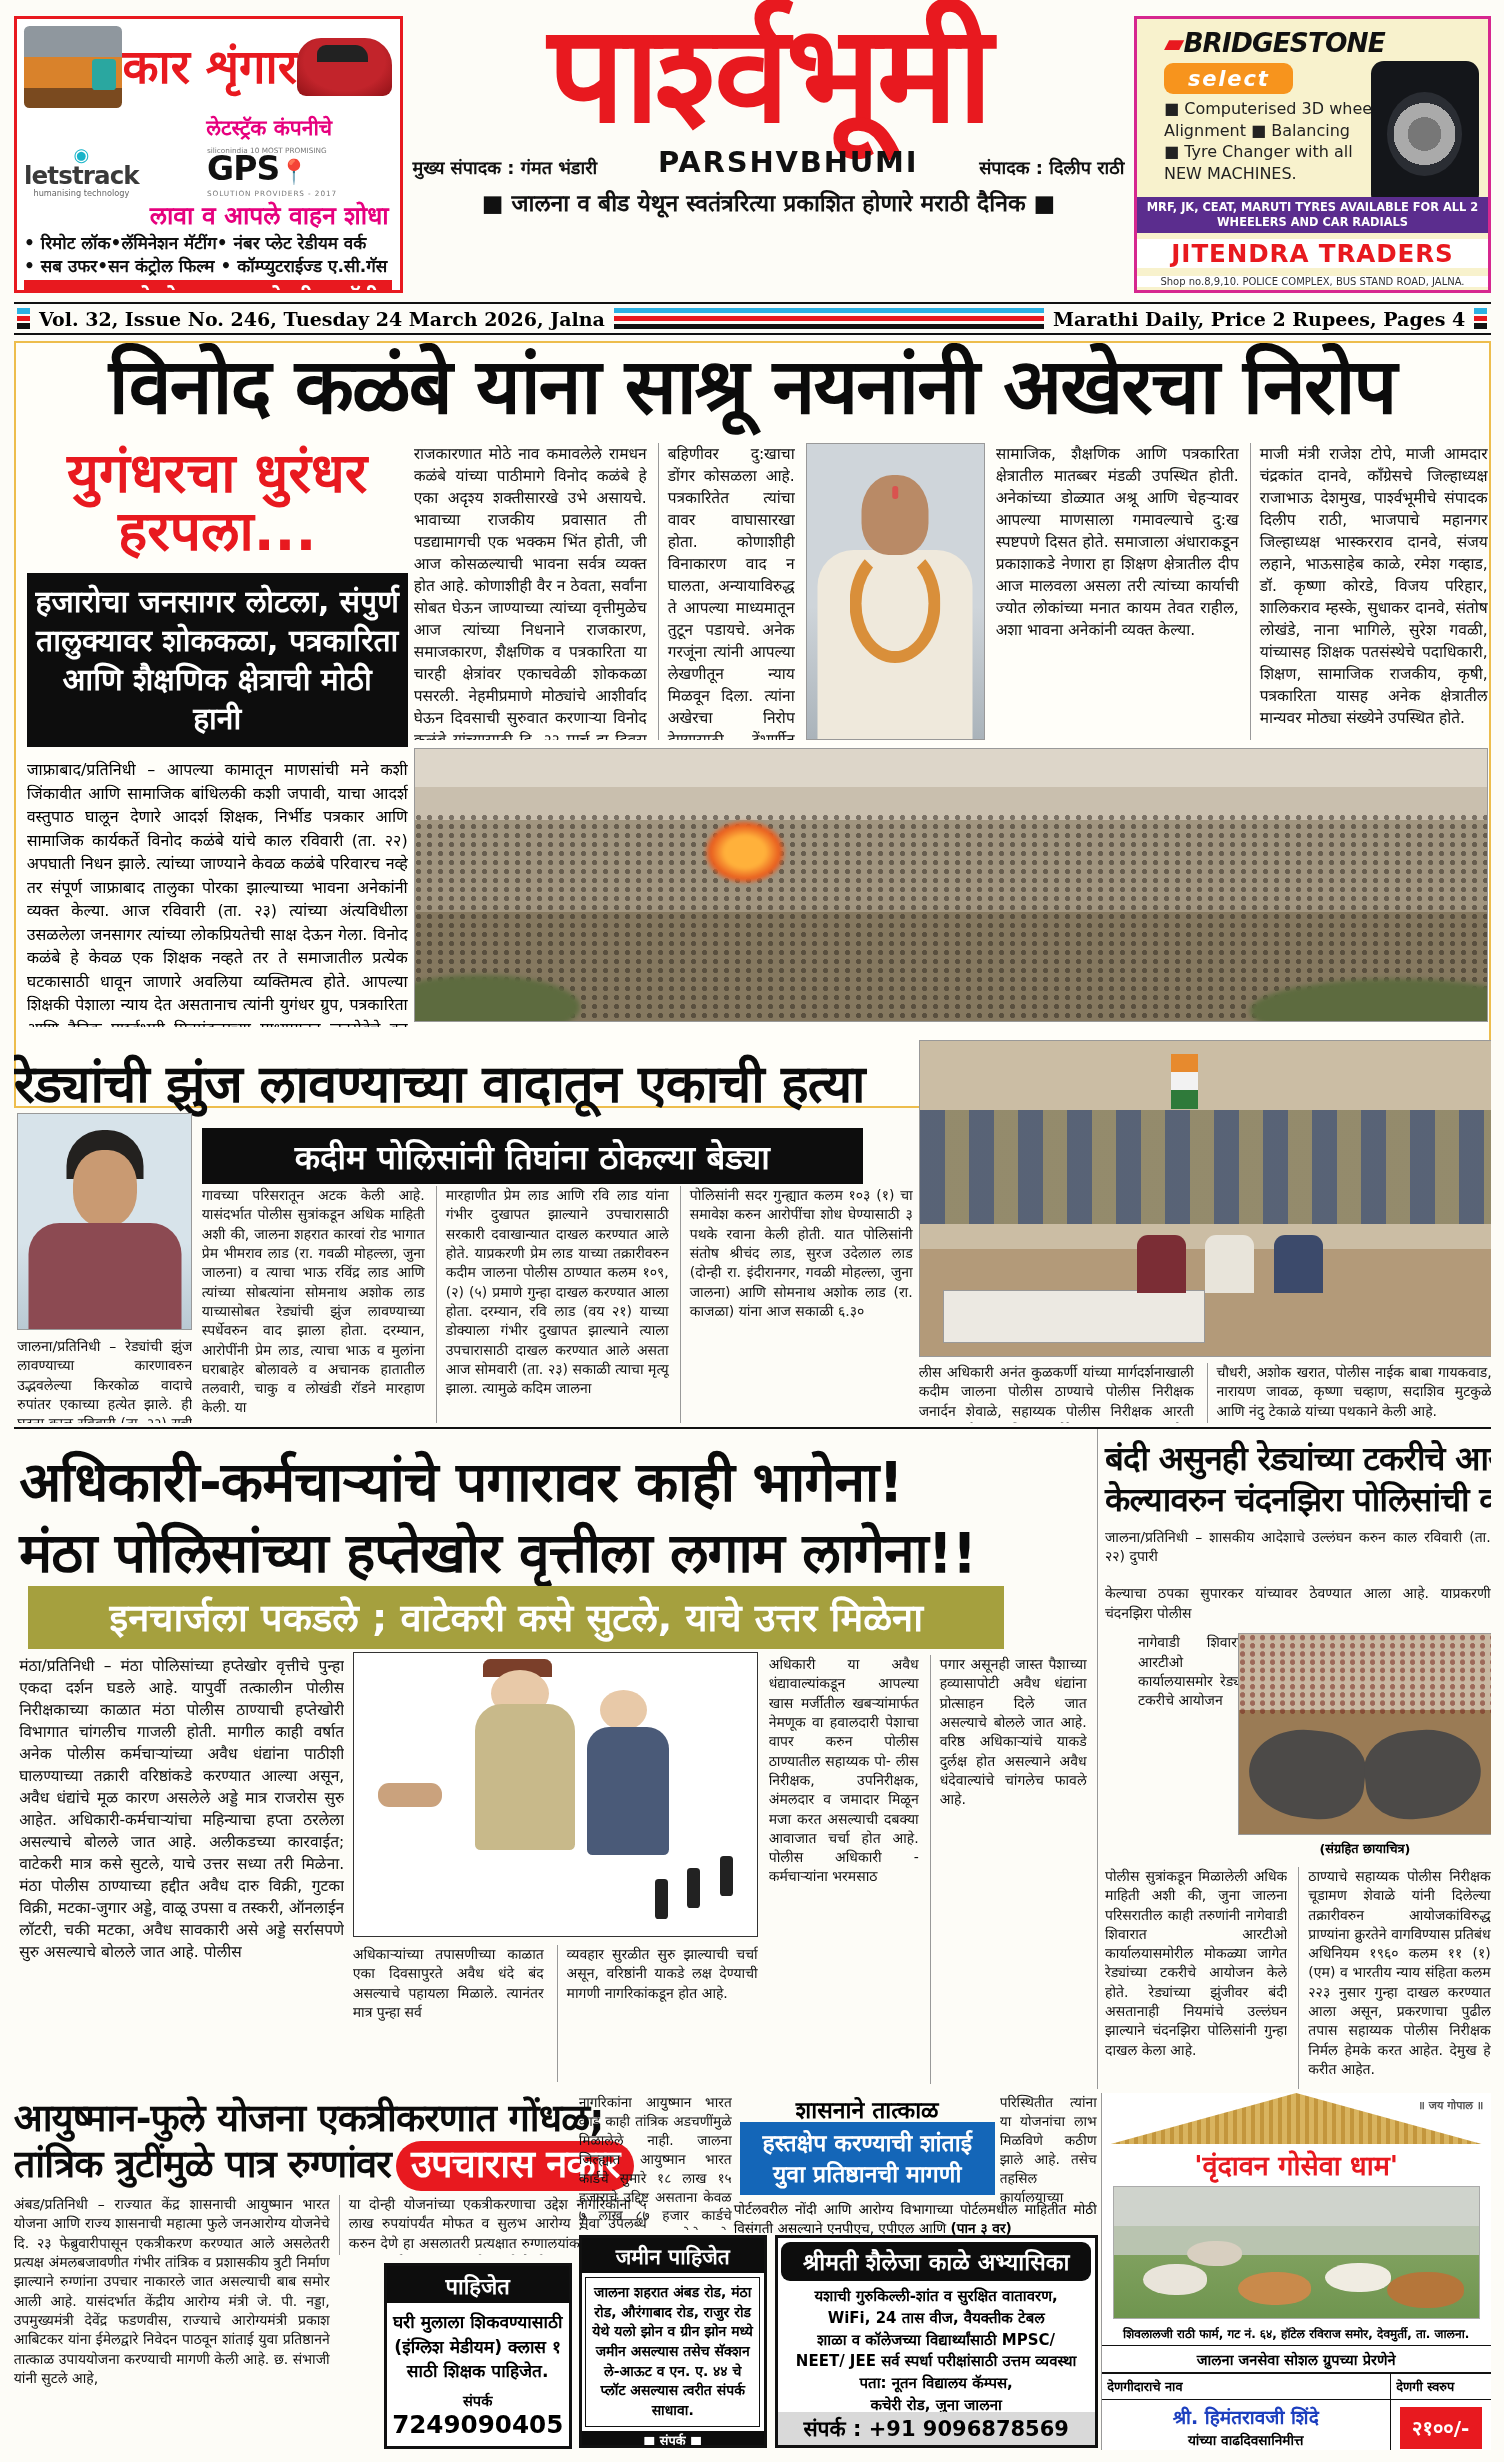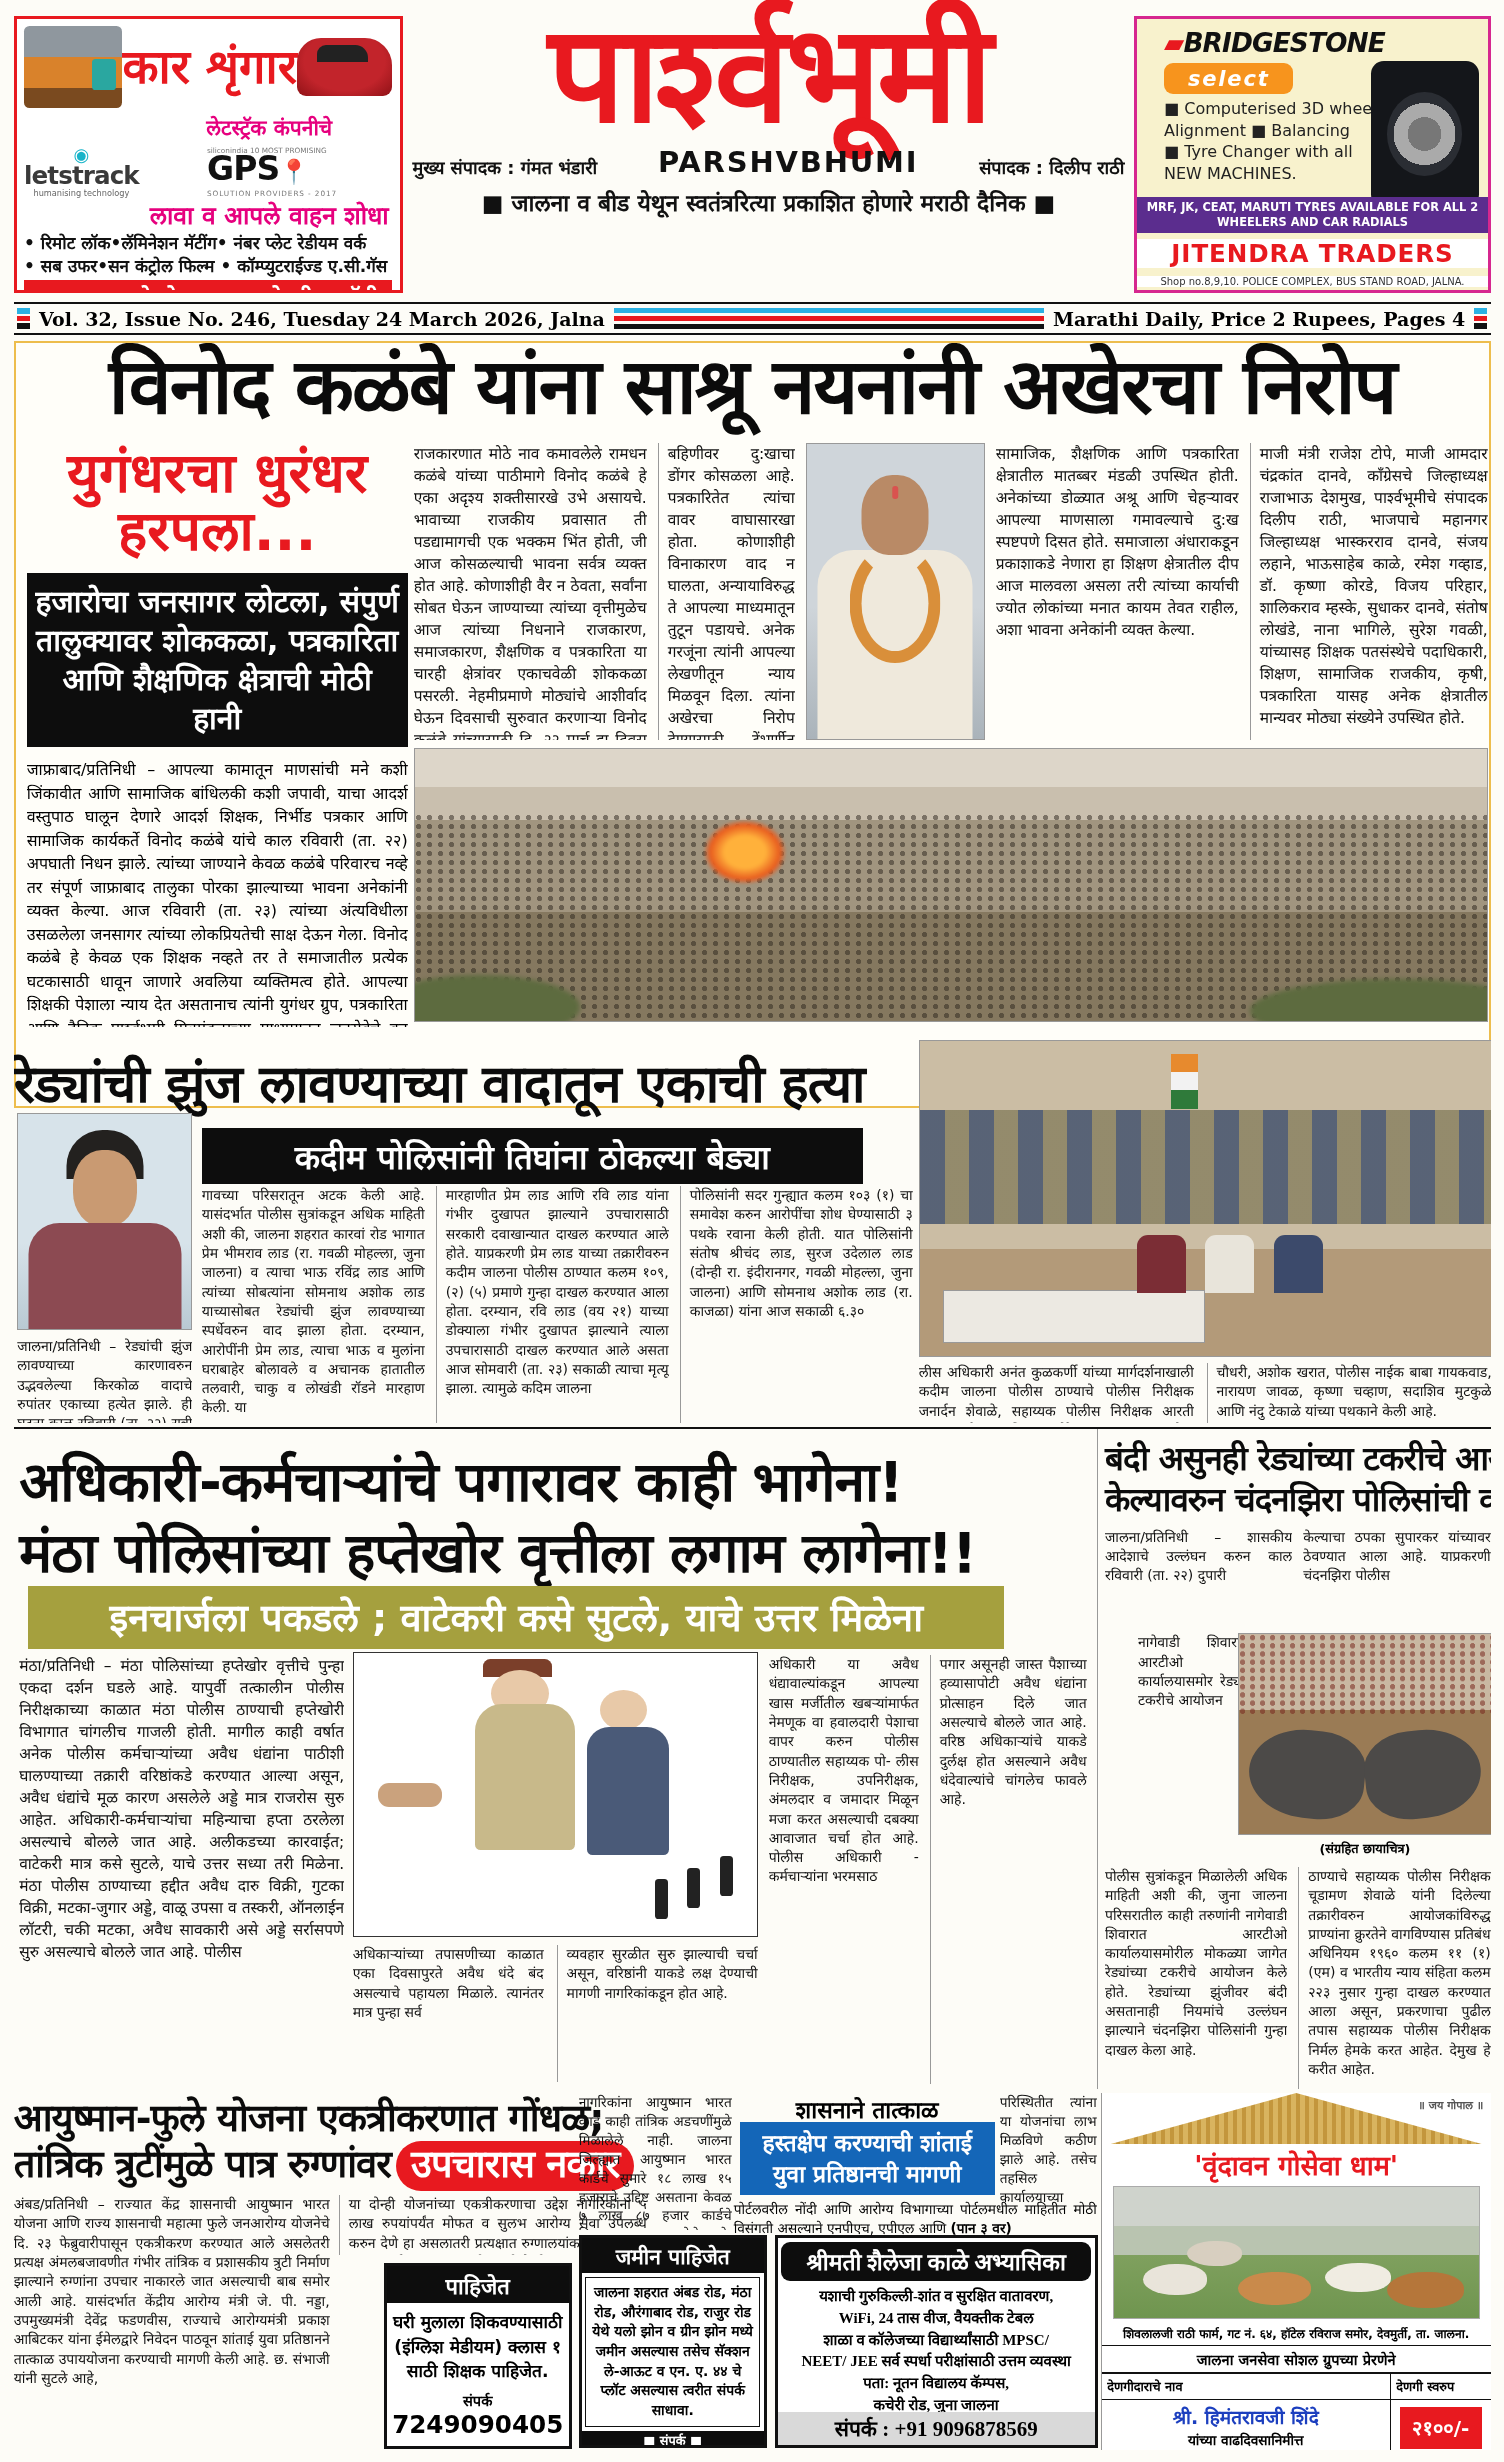--- a/index.html
+++ b/index.html
@@ -112,21 +112,21 @@
   .ct-cop2 { position:absolute; left:58%; top:26%; width:82px; height:128px; background:#4a5a78; border-radius:22px 22px 5.5px 5.5px; }
   .ct-cop2h { position:absolute; left:61%; top:13%; width:47px; height:40px; background:#e8c9a8; border-radius:50%; }
   .ct-mic { position:absolute; bottom:10%; width:12.8px; height:40px; background:#222; border-radius:3.6px; }
   .ct-hand { position:absolute; left:6%; top:46%; width:64px; height:24px; background:#caa27d; border-radius:11px; }
   .s3-under { position:absolute; left:339px; top:516px; width:405px; height:137px; display:flex; gap:12.8px; }
   .s3-colB { position:absolute; left:755px; top:226px; width:150px; height:429px; }
   .s3-colC { position:absolute; left:916px; top:226px; width:157px; height:429px; }
 
   .story4 { position:absolute; left:1083px; top:0px; width:394px; height:662px; border-left:0.9px solid #999; padding-left:7.3px; overflow:hidden; }
   .s4-head { font-size:33px; font-weight:bold; line-height:1.25; text-align:center; letter-spacing:-0.9px; white-space:nowrap; color:#0b0b0b; margin-top:9px; }
-  .s4-introw { display:flex; gap:11px; margin-top:7.3px; height:102px; overflow:hidden; }
+  .s4-introw { display:flex; gap:11px; margin-top:7.3px; height:102px; overflow:hidden;flex-direction:column; }
   .s4-mid { position:relative; height:228px; margin-top:3.6px; }
   .s4-narrow { position:absolute; left:0; top:0; width:124px; height:228px;margin-left:33px; }
   .buffalo { position:absolute; left:133px; top:0; width:254px; height:202px; background:linear-gradient(180deg,#c9b8a2 0 38%,#9a7b55 38%); overflow:hidden; border:0.9px solid #999; }
   .bf-dots { position:absolute; left:0; right:0; top:0; height:40%; background-image:radial-gradient(circle at 3.6px 3.6px, rgba(120,40,30,.55) 2.4px, transparent 2.9px); background-size:10px 8.2px; }
   .bf1,.bf2 { position:absolute; bottom:8%; width:46%; height:44%; background:#4c4a48; border-radius:50% 40% 40% 50%; }
   .bf1 { left:4%; transform:rotate(6deg); } .bf2 { right:4%; transform:rotate(-6deg) scaleX(-1); }
   .s4-cap { position:absolute; left:133px; top:206px; width:254px; font-size:12.8px; font-weight:bold; text-align:center; }
   .s4-cols { display:flex; gap:11px; margin-top:5.5px; height:294px; overflow:hidden; }
 
   
@@ -148,21 +148,21 @@
   .ad-tutor { left:370px; top:170px; width:188px; height:186px; }
   .ad-tutor .ad-head { font-size:22px; }
   .ad-tutor-body { font-size:17.3px; font-weight:bold; text-align:center; padding:7.3px 5.5px; line-height:1.4; }
   .ad-tutor-contact { font-size:14.6px; font-weight:bold; text-align:center; }
   .ad-tutor-phone { font-size:24.6px; font-weight:bold; text-align:center; }
   .ad-land { left:565px; top:142px; width:188px; height:213px; }
   .ad-land .ad-head { font-size:21px; }
   .ad-land-body { font-size:14px; font-weight:bold; text-align:center; line-height:1.4; padding:5.5px 4.6px; border:1.8px solid #111; margin:3.6px; }
   .ad-land-foot { background:#0d0d0d; color:#fff; text-align:center; font-weight:bold; }
   .ad-land-foot .c { font-size:12.8px; }
-  .ad-study { left:761px; top:142px; width:323px; height:213px;font-family:Liberation Serif, serif; }
+  .ad-study { left:761px; top:142px; width:323px; height:213px; }
   .ad-study .ad-head { font-size:23px; border-radius:9px; margin:3.6px; }
   .ad-study-body { font-size:15px; font-weight:bold; text-align:center; line-height:1.45; padding:1.8px 5.5px; }
   .ad-study-foot { background:#d9d9d9; font-size:21px; font-weight:bold; text-align:center; padding:2.7px 0; position:absolute; left:0; right:0; bottom:0; }
 
   .ad-goseva { position:absolute; left:1087px; top:0; width:390px; height:357px; background:#fff; border-left:0.9px solid #999; overflow:hidden; }
   .roof { position:relative; height:51px; margin:0 9px; background:repeating-linear-gradient(90deg,#d9b45f 0 4.6px,#c3963c 4.6px 9px); clip-path:polygon(0 100%, 50% 0, 100% 100%); }
   .jai { position:absolute; right:7.3px; top:3.6px; font-size:11px; font-weight:bold; color:#555; }
   .gos-title { color:#e8191f; font-size:27px; font-weight:bold; text-align:center; margin-top:1.8px; }
   .cow-photo { position:relative; height:133px; margin:3.6px 11px; background:linear-gradient(180deg,#cfd3cc 0 30%,#b9c4b0 30% 52%,#7fa05e 52%,#6f954f); overflow:hidden; border:0.9px solid #aaa; }
   .cow { position:absolute; border-radius:50% 45% 45% 50%; }

